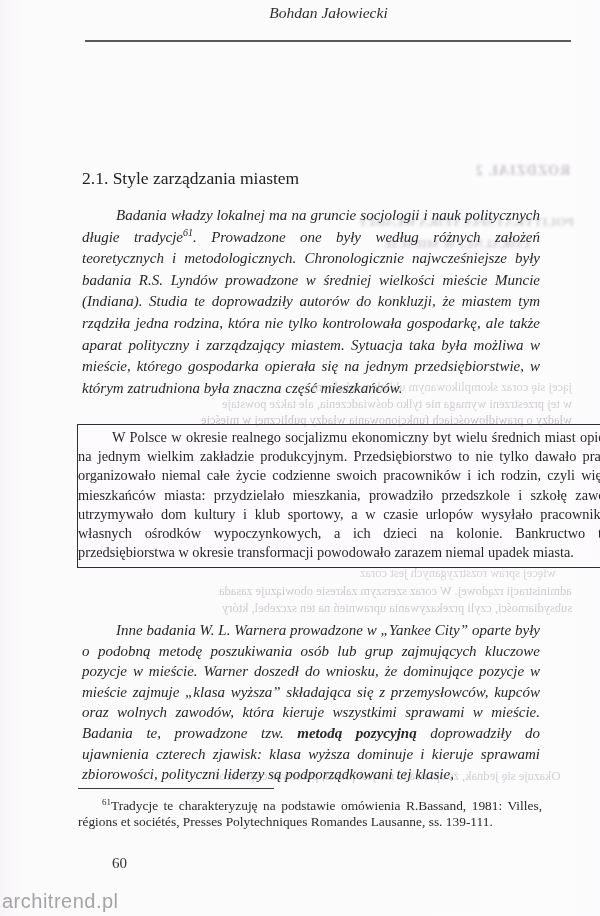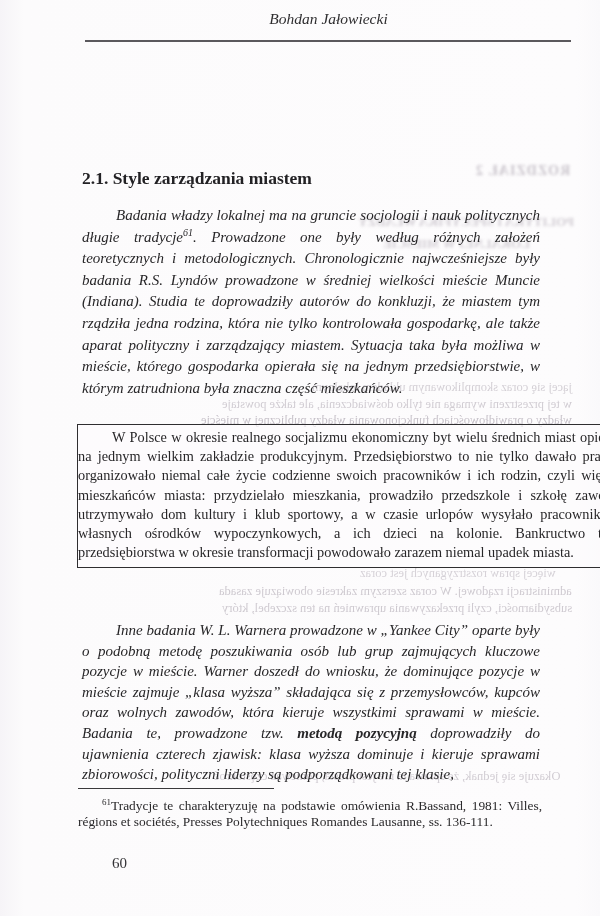--- a/index.html
+++ b/index.html
@@ -10,37 +10,37 @@
   .page{
     position:relative;
     width:600px;height:916px;
     margin:0 auto;
     background:linear-gradient(90deg,#f6f4f7 0%, #fcfbfc 4%, #fdfcfd 96%, #faf9fb 100%);
     overflow:hidden;
     color:#262626;
   }
   
   .running-head{
-    position:absolute;top:10px;left:85px;width:487px;
+    position:absolute;top:4px;left:85px;width:487px;
     text-align:center;font-style:italic;font-size:15.5px;color:#2e2d2f;
   }
   .head-rule{
     position:absolute;top:40px;left:85px;width:486px;height:0;
     border-top:2px solid #5b595d;
   }
   
   .col{position:absolute;left:82px;width:458px;z-index:2;}
   p.body-par{
     margin:0;font-size:15px;line-height:21.6px;text-align:justify;
     color:#272628;
   }
   .par1{top:66px;}
   .heading{
     position:absolute;left:82px;top:168px;z-index:2;
-    font-size:17.5px;font-weight:bold;color:#222124;margin:0;
+    font-size:17.5px;font-weight:normal;color:#222124;margin:0;
   }
   .par2{top:205px;}
   .par2 p{text-indent:34px;font-style:italic;}
   sup.fn-ref{font-size:10px;line-height:0;vertical-align:super;}
   
   .boxed{
     position:absolute;left:77px;top:424px;width:572px;z-index:2;
     border:1.5px solid #2f2e30;
     padding:3px 8px 5px 0;
     box-sizing:border-box;
@@ -124,19 +124,20 @@
   <div class="boxed">
     <p>W Polsce w okresie realnego socjalizmu ekonomiczny byt wielu średnich miast opierał się na jednym wielkim zakładzie produkcyjnym. Przedsiębiorstwo to nie tylko dawało pracę, ale organizowało niemal całe życie codzienne swoich pracowników i ich rodzin, czyli większość mieszkańców miasta: przydzielało mieszkania, prowadziło przedszkole i szkołę zawodową, utrzymywało dom kultury i klub sportowy, a w czasie urlopów wysyłało pracowników do własnych ośrodków wypoczynkowych, a ich dzieci na kolonie. Bankructwo takiego przedsiębiorstwa w okresie transformacji powodowało zarazem niemal upadek miasta.</p>
   </div>
 
   <div class="col par3">
     <p class="body-par"><span>Inne badania W. L. Warnera prowadzone w „Yankee City” oparte były o podobną metodę poszukiwania osób lub grup zajmujących kluczowe pozycje w mieście. Warner doszedł do wniosku, że dominujące pozycje w mieście zajmuje „klasa wyższa” składająca się z przemysłowców, kupców oraz wolnych zawodów, która kieruje wszystkimi sprawami w mieście. Badania te, prowadzone tzw. </span><b>metodą pozycyjną</b><span> doprowadziły do ujawnienia czterech zjawisk: klasa wyższa dominuje i kieruje sprawami zbiorowości, polityczni liderzy są podporządkowani tej klasie,</span></p>
   </div>
 
   <div class="fn-rule"></div>
   <div class="footnote">
-    <p class="fn-body" style="margin:0"><span class="fn-indent"></span><sup>61</sup><span>Tradycje te charakteryzuję na podstawie omówienia R.Bassand, 1981: Villes, régions et sociétés, Presses Polytechniques Romandes Lausanne, ss. 136-111.</span></p>
+    <p class="fn-body" style="margin:0"><span class="fn-indent"></span><sup>61</sup><span>Tradycje te charakteryzuję na podstawie omówienia R.Bassand, 1981: Villes, régions et sociétés, Presses Polytechniques Romandes Lausanne, ss. 139-111.</span></p>
   </div>
 
   <div class="page-number">60</div>
 
+  <div class="watermark">architrend.pl</div>
 
 </div>
 
 </body></html>

